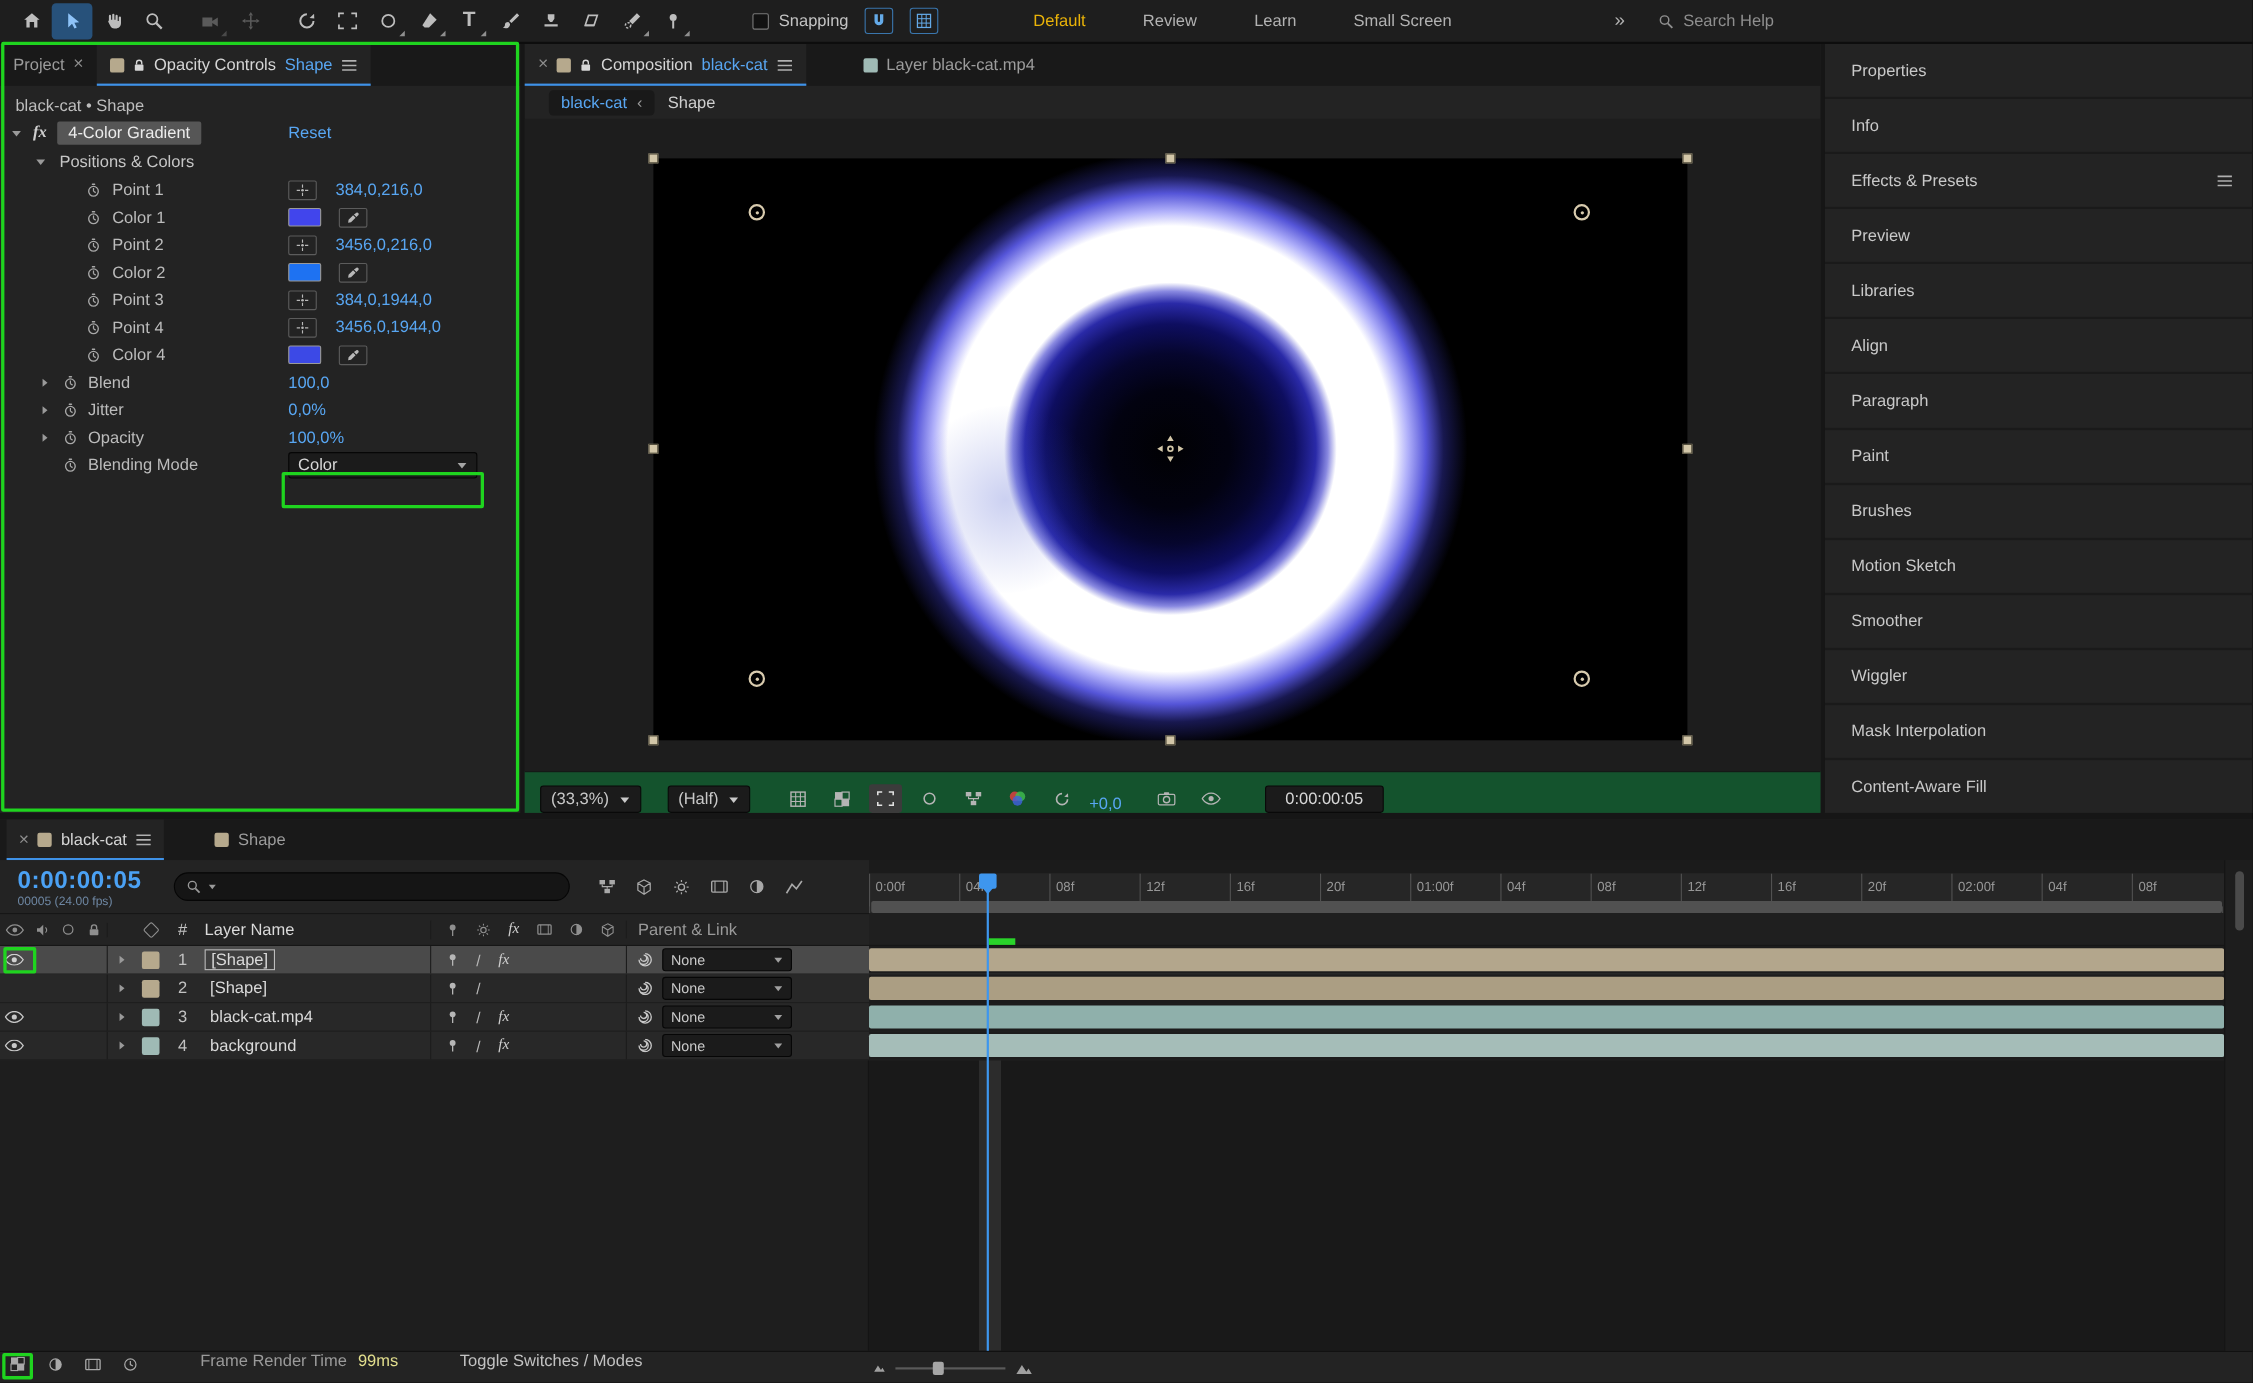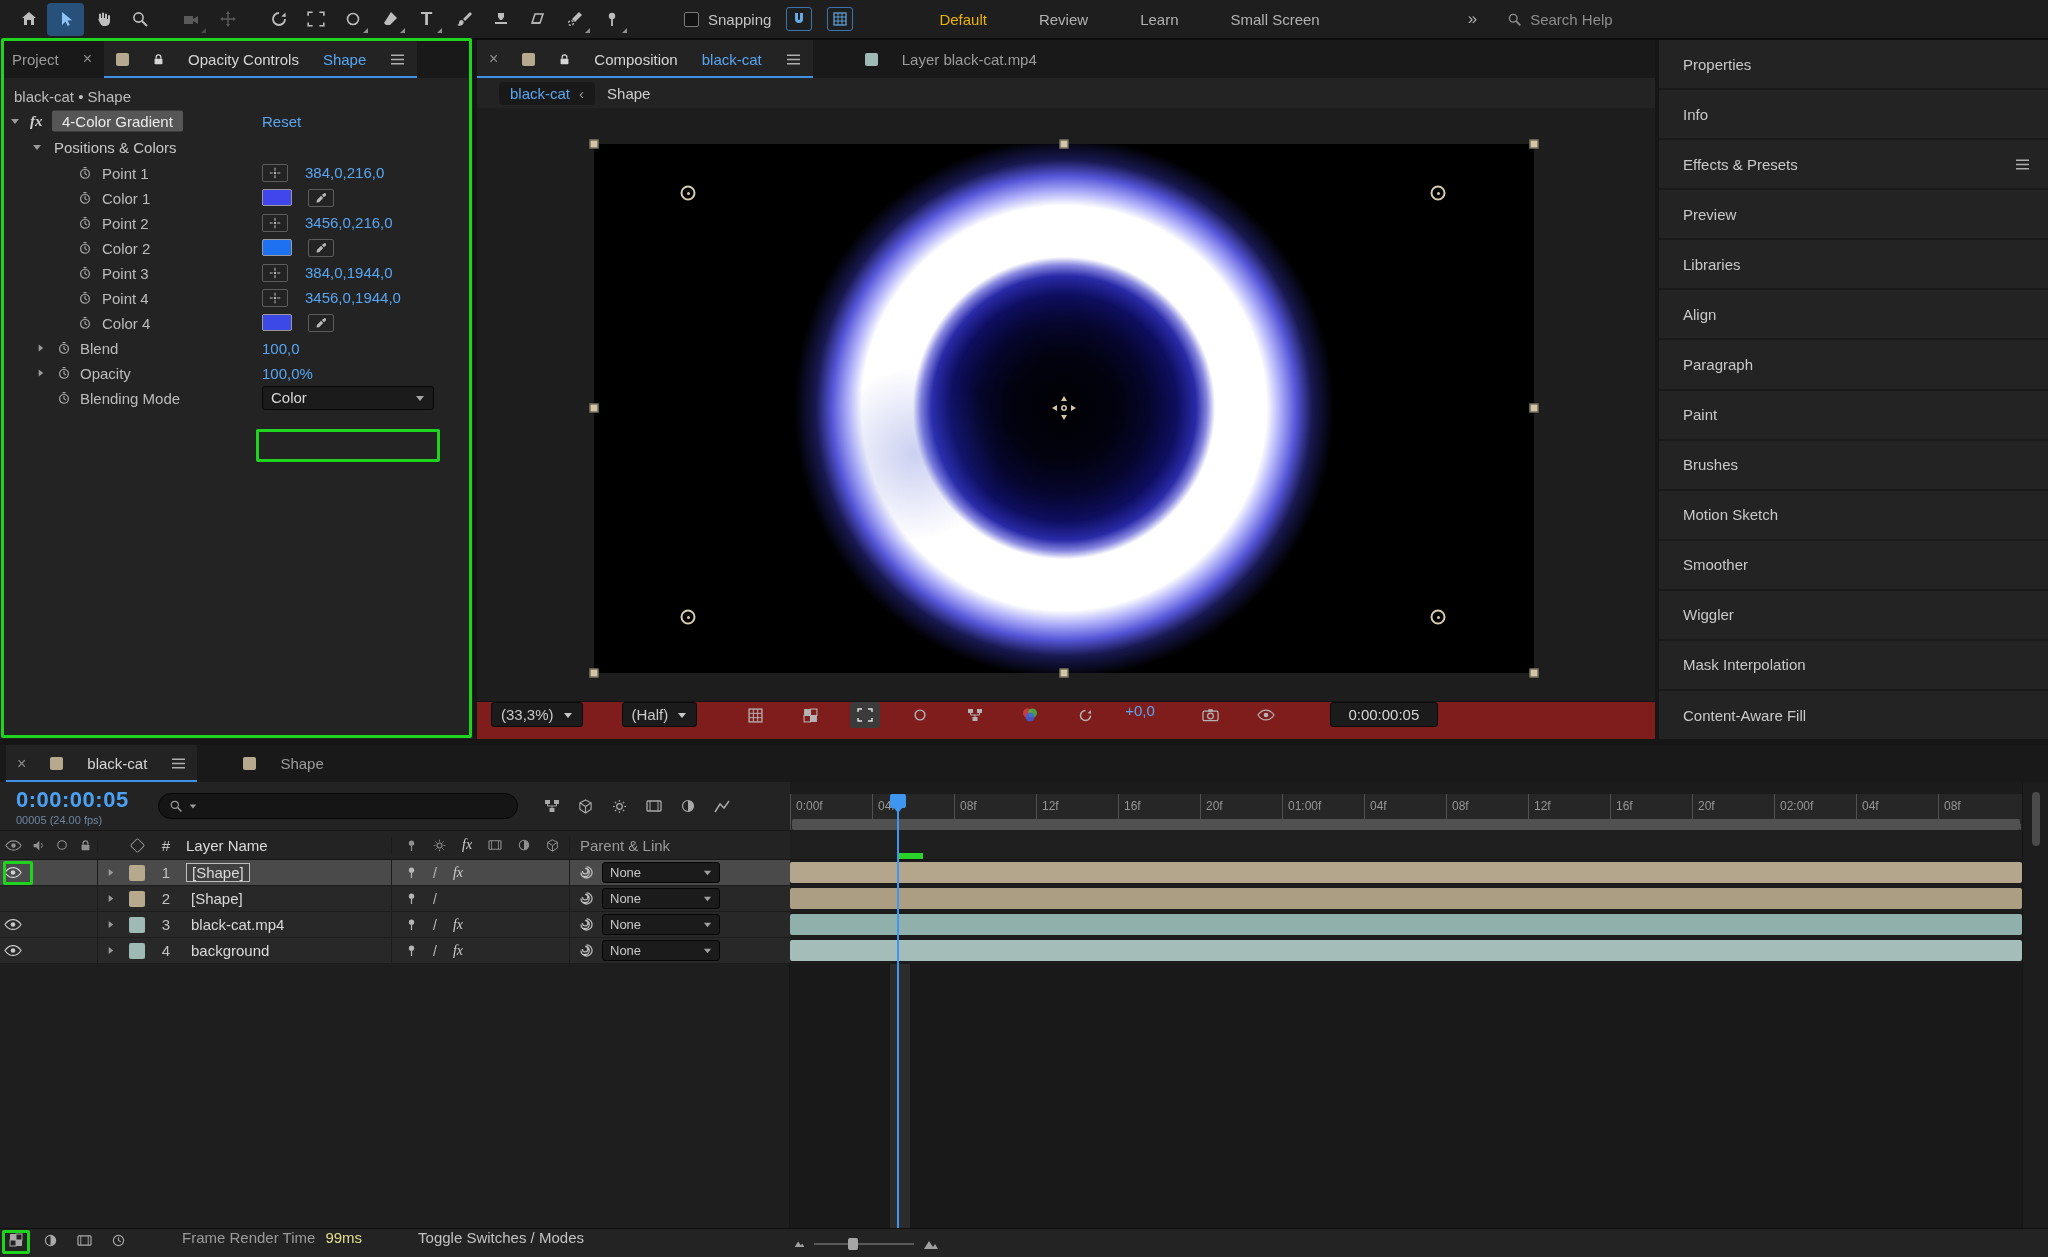--- a/index.html
+++ b/index.html
@@ -20,21 +20,21 @@
 .ws{display:flex;gap:52px;margin-left:86px;color:#b2b2b2}
 .ws .cur{color:#eab308}
 .chev2{margin-left:148px;color:#b0b0b0;font-size:17px}
 .help{display:flex;align-items:center;gap:8px;margin-left:30px;color:#8f8f8f}
 .help input{background:transparent;border:0;outline:0;color:#3b82f6;font:inherit;width:180px}
 .help input::placeholder{color:#8e8e8e}
 
 
 .panel{position:absolute;background:#232323}
 .tabs{display:flex;align-items:stretch;height:38px;background:#191919}
-.tab{display:flex;align-items:center;gap:24px;padding:0 12px;color:#9c9c9c;position:relative}
+.tab{display:flex;align-items:center;gap:8px;padding:0 12px;color:#9c9c9c;position:relative}
 .tab.active{background:#232323;color:#d6d6d6}
 .tab.active::after{content:'';position:absolute;left:0;right:0;bottom:0;height:2px;background:#3f92e8}
 .tab .x{color:#8e8e8e;font-size:16px}
 .sw{width:13px;height:13px;border-radius:2px;flex:0 0 auto}
 .tan{background:#b6a98d}
 .teal{background:#9fbab5}
 .t1{color:#d6d6d6}
 .t2{color:#58a6f2}
 .menu-ic{color:#b0b0b0}
 
@@ -66,21 +66,21 @@
 .crumbchip .back{color:#9a9a9a}
 .crumb-cur{color:#cfcfcf}
 .viewport{position:absolute;left:0;top:68px;right:0;bottom:38px;background:#1d1d1d;overflow:hidden}
 .frame{position:absolute;left:117px;top:36px;width:940px;height:529px;background:#000;overflow:hidden}
 .ring{position:absolute;left:200px;top:-6px;width:540px;height:540px;background:radial-gradient(circle closest-side,#010103 0%,#020210 20%,#06062e 32%,#0e0e60 42%,#2a2aa8 49%,#8888e0 53%,#ffffff 56%,#ffffff 75%,#b0b0fa 80%,#5555d8 86%,rgba(60,60,200,0.4) 92%,rgba(40,40,160,0) 100%)}
 .ringblob{position:absolute;left:230px;top:225px;width:180px;height:170px;border-radius:50%;background:radial-gradient(circle,rgba(50,70,200,0.25),rgba(0,0,0,0) 70%)}
 .h{position:absolute;width:9px;height:9px;background:#d2c6a8;border:1px solid #4f4a3a;transform:translate(-50%,-50%)}
 .gp{position:absolute;width:15px;height:15px;border-radius:50%;border:2px solid #d8cbae;box-shadow:0 0 0 1px rgba(0,0,0,.6);transform:translate(-50%,-50%)}
 .gp::after{content:'';position:absolute;left:50%;top:50%;width:3px;height:3px;background:#d8cbae;transform:translate(-50%,-50%);border-radius:50%}
 .anchor{position:absolute;transform:translate(-50%,-50%)}
-.cfoot{position:absolute;left:0;right:0;bottom:0;height:38px;background:#7f1d1d;border-top:1px solid #141414;display:flex;align-items:flex-start;gap:25px;padding:0 14px}
+.cfoot{position:absolute;left:0;right:0;bottom:0;height:38px;background:#14532d;border-top:1px solid #141414;display:flex;align-items:flex-end;gap:10px;padding:0 14px}
 .selbox{height:25px;background:#1b1b1b;border:1px solid #090909;border-radius:3px;display:flex;align-items:center;gap:9px;padding:0 9px;color:#c9c9c9}
 .fico{width:30px;height:26px;display:flex;align-items:center;justify-content:center;color:#b4b4b4;border-radius:3px}
 .fico.active{background:#3b3b3b;color:#e2e2e2}
 .expo{color:#58a6f2}
 .timebox{height:25px;min-width:108px;background:#1b1b1b;border:1px solid #090909;border-radius:3px;display:flex;align-items:center;justify-content:center;color:#d6d6d6;margin-left:24px;padding:0 10px}
 
 
 .side{left:1659px;top:40px;width:389px;height:699px;display:flex;flex-direction:column;background:#232323}
 .sideitem{flex:1;display:flex;align-items:center;padding-left:24px;border-bottom:2px solid #1a1a1a;color:#c9c9c9;position:relative}
 .sideitem:last-child{border-bottom:0}
@@ -583,20 +583,34 @@
           </span>
         <span class="ax x57">
             <svg class="ic" width="14" height="14" style="color:#a8a8a8">
               <use href="#i-stopwatch"></use>
             </svg>
           </span>
         <span class="ax x80 plabel">Blend</span>
         <span class="ax x262 pval">100,0</span>
       </div>
 
+      <div class="ec-row">
+        <span class="ax x36 chev">
+            <svg class="ic" width="9" height="9">
+              <use href="#i-chevR"></use>
+            </svg>
+          </span>
+        <span class="ax x57">
+            <svg class="ic" width="14" height="14" style="color:#a8a8a8">
+              <use href="#i-stopwatch"></use>
+            </svg>
+          </span>
+        <span class="ax x80 plabel">Jitter</span>
+        <span class="ax x262 pval">0,0%</span>
+      </div>
 
       <div class="ec-row">
         <span class="ax x36 chev">
             <svg class="ic" width="9" height="9">
               <use href="#i-chevR"></use>
             </svg>
           </span>
         <span class="ax x57">
             <svg class="ic" width="14" height="14" style="color:#a8a8a8">
               <use href="#i-stopwatch"></use>

